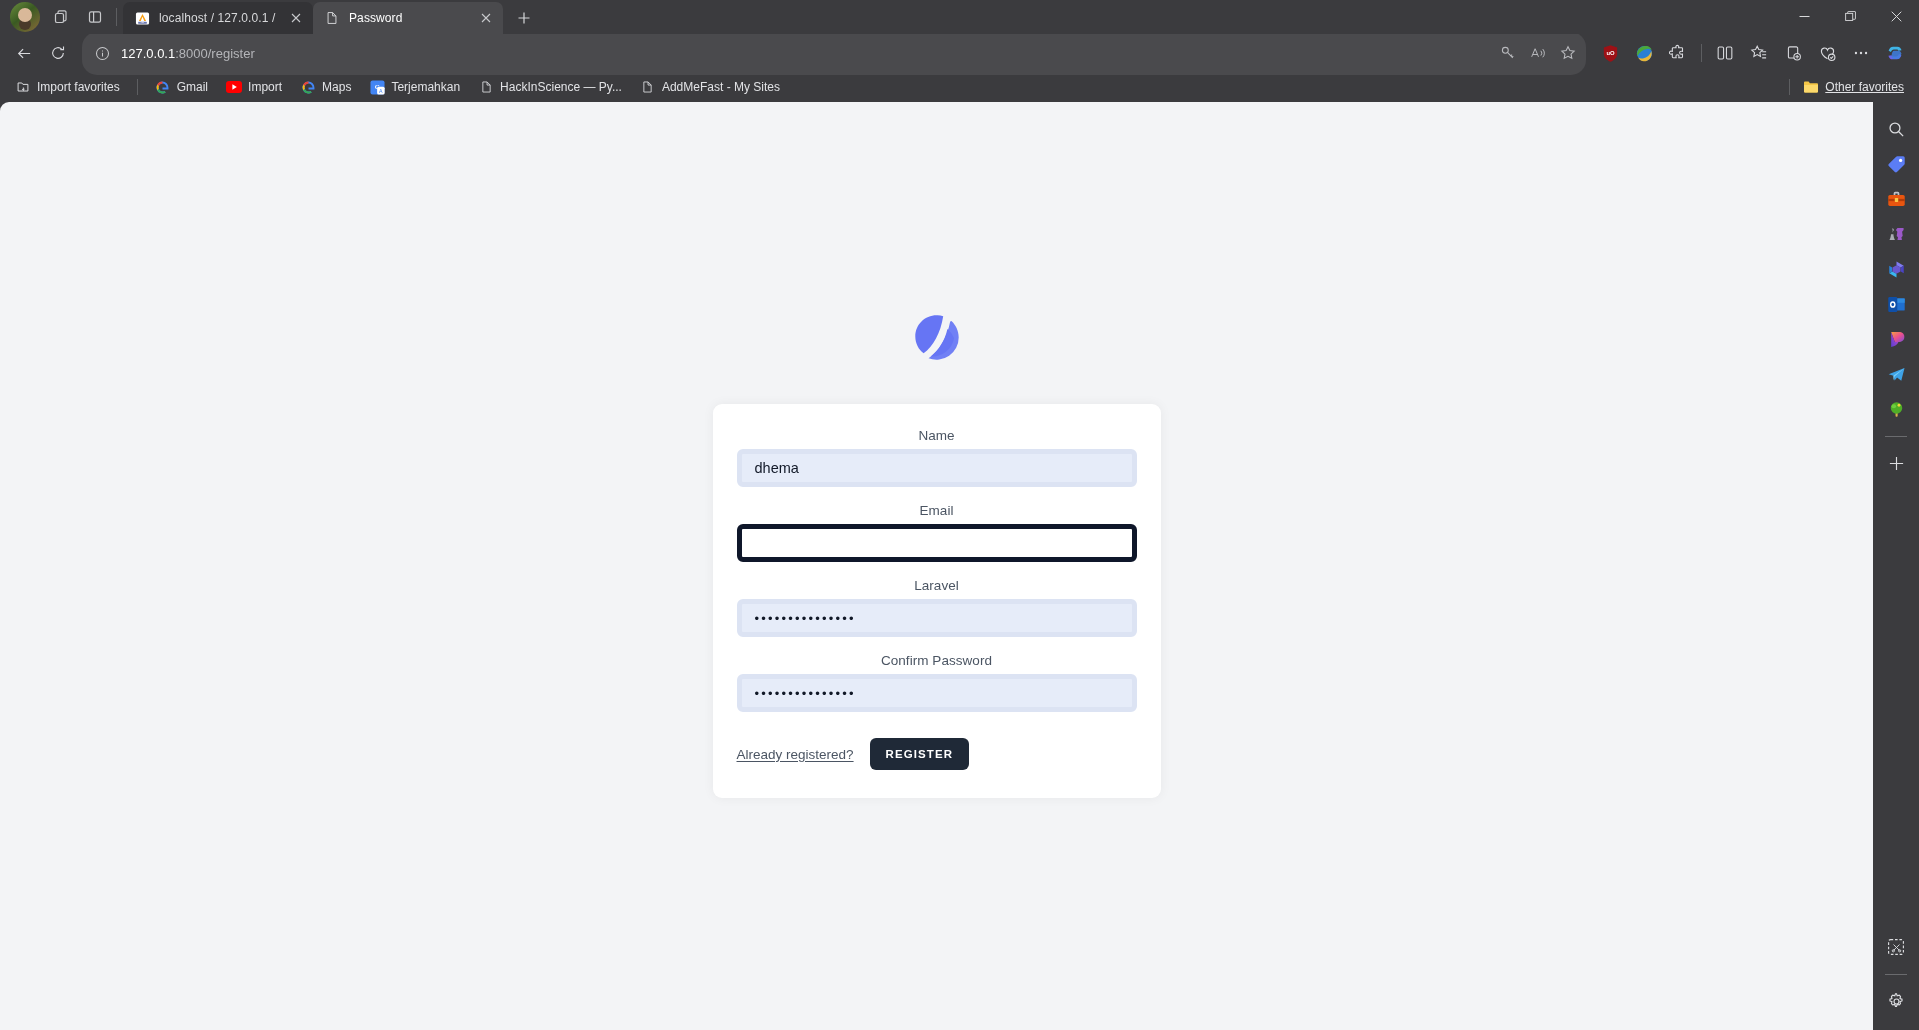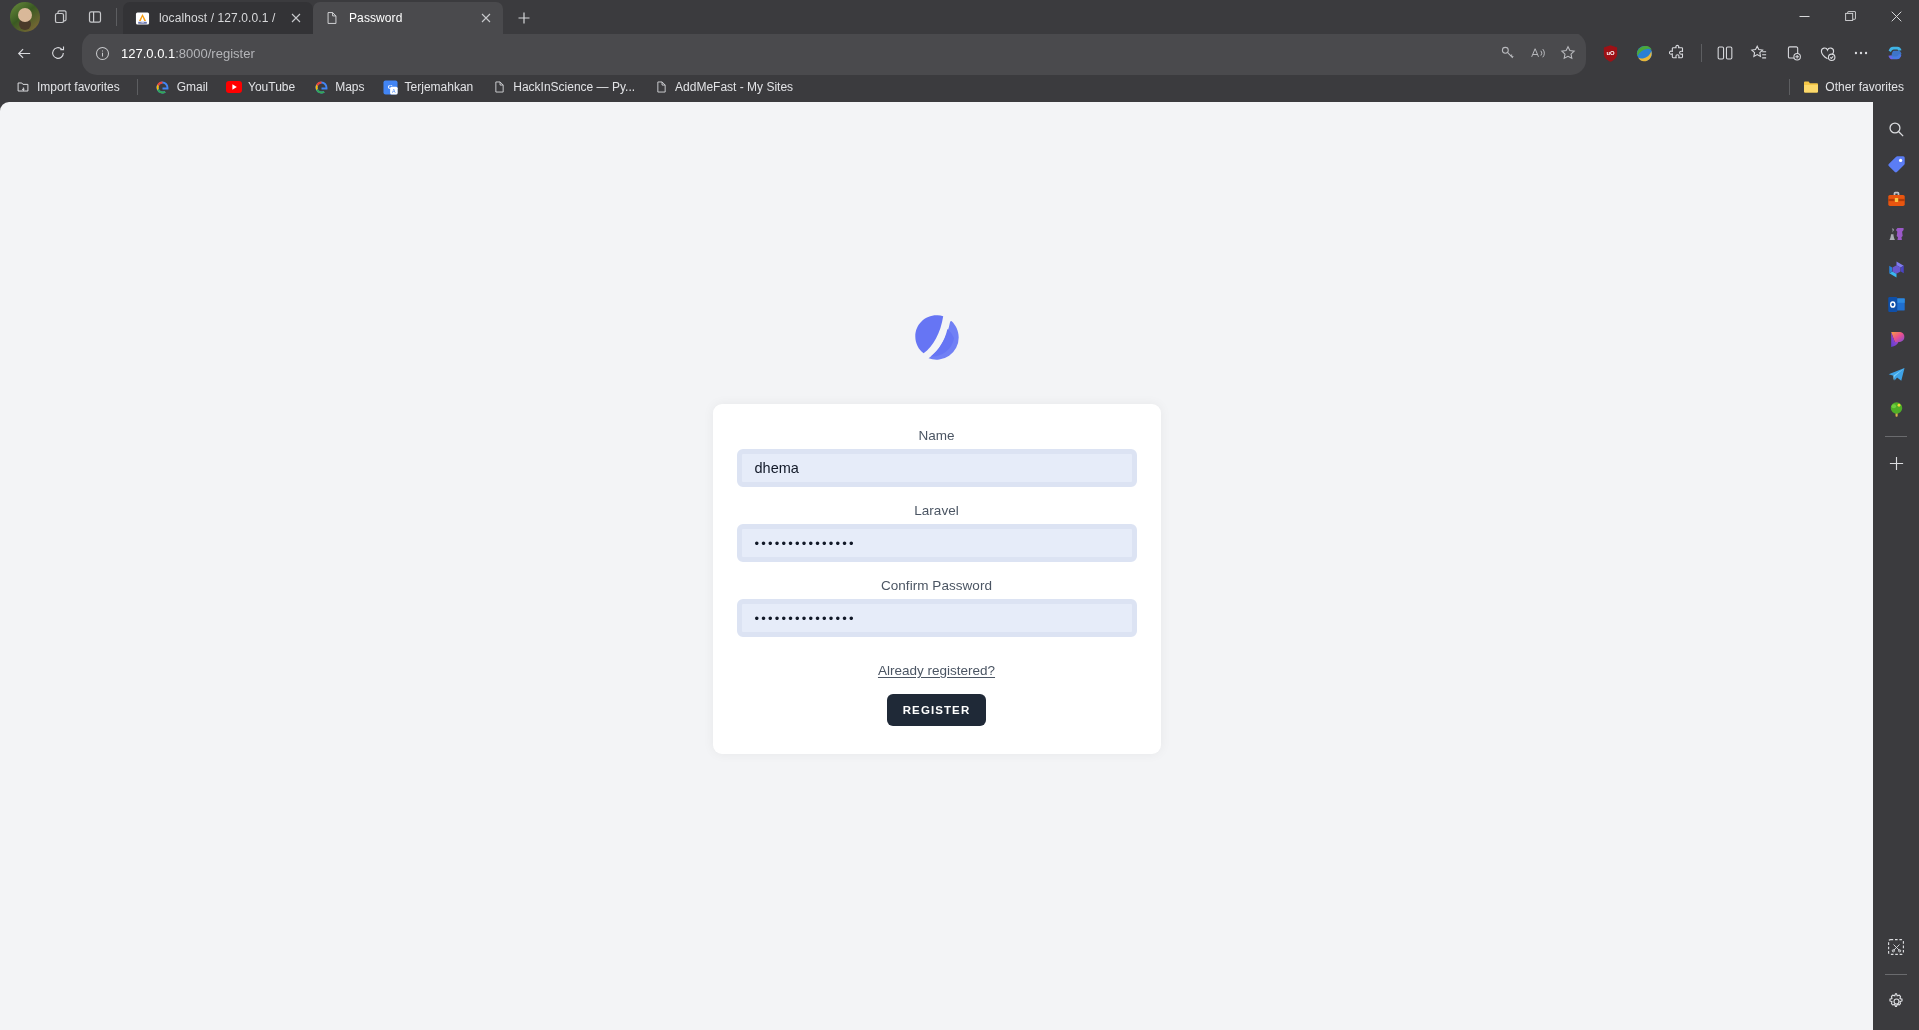--- a/index.html
+++ b/index.html
@@ -61,21 +61,21 @@
   .omni-actions { display:flex; align-items:center; gap:2px; flex:none;}
   .omni-btn { width: 28px; height: 26px; border-radius: 13px; display:flex;align-items:center;justify-content:center; color:#b9babe;}
   .tool-btn { width: 32px; height: 32px; border-radius: 5px; display:flex;align-items:center;justify-content:center; color:#d9dade; flex:none;}
   .vsep { width: 1px; height: 18px; background: #5d5e61; margin: 0 5px; flex:none;}
 
   
   .bookmarks { height: 30px; display: flex; align-items: center; padding: 0 8px; gap: 4px; flex: none; font-size: 12px; color: #e2e3e6; }
   .bm { display: flex; align-items: center; gap: 6px; padding: 3px 7px; border-radius: 5px; white-space: nowrap; }
   .bm-ico { width: 16px; height: 16px; flex:none; display:flex;align-items:center;justify-content:center; }
   .bm-sep { width:1px; height:16px; background:#5d5e61; margin:0 6px; flex:none;}
-  .bm-right { margin-left: auto; display:flex; align-items:center; }
+  .bm-right { margin-left: auto; display:flex; align-items:center;text-decoration:underline; }
 
   
   .content-wrap { flex: 1; display: flex; min-height: 0; }
   .page {
     flex: 1; background: #f3f4f6; border-radius: 9px 0 0 0;
     display: flex; flex-direction: column; align-items: center;
     overflow: hidden; position: relative;
   }
   .page-inner { width: 100%; display:flex; flex-direction:column; align-items:center; padding-top: 208px;}
 
@@ -91,21 +91,21 @@
   .field { margin-bottom: 0; }
   .field + .field { margin-top: 16px; }
   .lbl { display:block; font-size: 13.5px; color: #4b5563; margin-bottom: 6px; letter-spacing:.05px;text-align:center;}
   .inp {
     width: 100%; height: 38px; border-radius: 6px; font-size: 14.5px;
     padding: 0 13px; color: #111827; font-family: "Liberation Sans", sans-serif;
     border: 5px solid #0f172a; background: #fff; outline: none;
   }
   .inp.filled { background: #e6ecf9; border-color: #dce3f3; }
   .inp.pw { letter-spacing: 2.2px; font-size: 13px; }
-  .actions { display: flex; align-items: center; gap: 16px; margin-top: 26px; flex-direction: column; }
+  .actions { display: flex; align-items: center; gap: 16px; margin-top: 26px; }
   .link-already {
     font-size: 13.5px; color: #4b5563; text-decoration: underline;
     text-underline-offset: 2px; cursor: pointer;
   }
   .btn-register {
     background: #1f2937; color: #fff; border: none; border-radius: 6px;
     padding: 10px 16px; font-size: 11.5px; font-weight: bold;
     letter-spacing: 1.1px; cursor: pointer; font-family: "Liberation Sans", sans-serif;
   }
 
@@ -325,21 +325,21 @@
       <span>Gmail</span>
     </div>
 
     <div class="bm">
       <span class="bm-ico">
         <svg width="16" height="12" viewBox="0 0 16 12">
           <rect width="16" height="12" rx="3" fill="#ff0000"></rect>
           <path d="M6.4 3.3v5.4L10.8 6z" fill="#fff"></path>
         </svg>
       </span>
-      <span>YouTube</span>
+      <span>Import</span>
     </div>
 
     <div class="bm">
       <span class="bm-ico">
         <svg width="15" height="15" viewBox="0 0 16 16">
           <path d="M8 1.6a6.4 6.4 0 1 0 3.4 11.8l-1.2-1.7A4.3 4.3 0 1 1 12.3 8H8v2.1h6.3c.1-.7.1-1.4 0-2.1A6.4 6.4 0 0 0 8 1.6z" fill="#4285f4"></path>
           <path d="M8 1.6a6.4 6.4 0 0 0-5.7 3.5l1.8 1.4A4.3 4.3 0 0 1 8 3.7z" fill="#ea4335"></path>
           <path d="M2.3 5.1A6.4 6.4 0 0 0 2.3 10.9l1.8-1.4a4.3 4.3 0 0 1 0-3z" fill="#fbbc05"></path>
           <path d="M2.3 10.9A6.4 6.4 0 0 0 11.4 13.4l-1.2-1.7A4.3 4.3 0 0 1 4.1 9.5z" fill="#34a853"></path>
         </svg>
@@ -406,20 +406,24 @@
           </svg>
         </div>
 
         <div class="card">
 
           <div class="field">
             <label class="lbl">Name</label>
             <input class="inp filled" type="text" value="dhema" style="">
           </div>
 
+          <div class="field">
+            <label class="lbl">Email</label>
+            <input class="inp" type="text" value="" style="">
+          </div>
 
           <div class="field">
             <label class="lbl">Laravel</label>
             <input class="inp filled pw" type="text" value="•••••••••••••••" style="">
           </div>
 
           <div class="field">
             <label class="lbl">Confirm Password</label>
             <input class="inp filled pw" type="text" value="•••••••••••••••" style="">
           </div>

